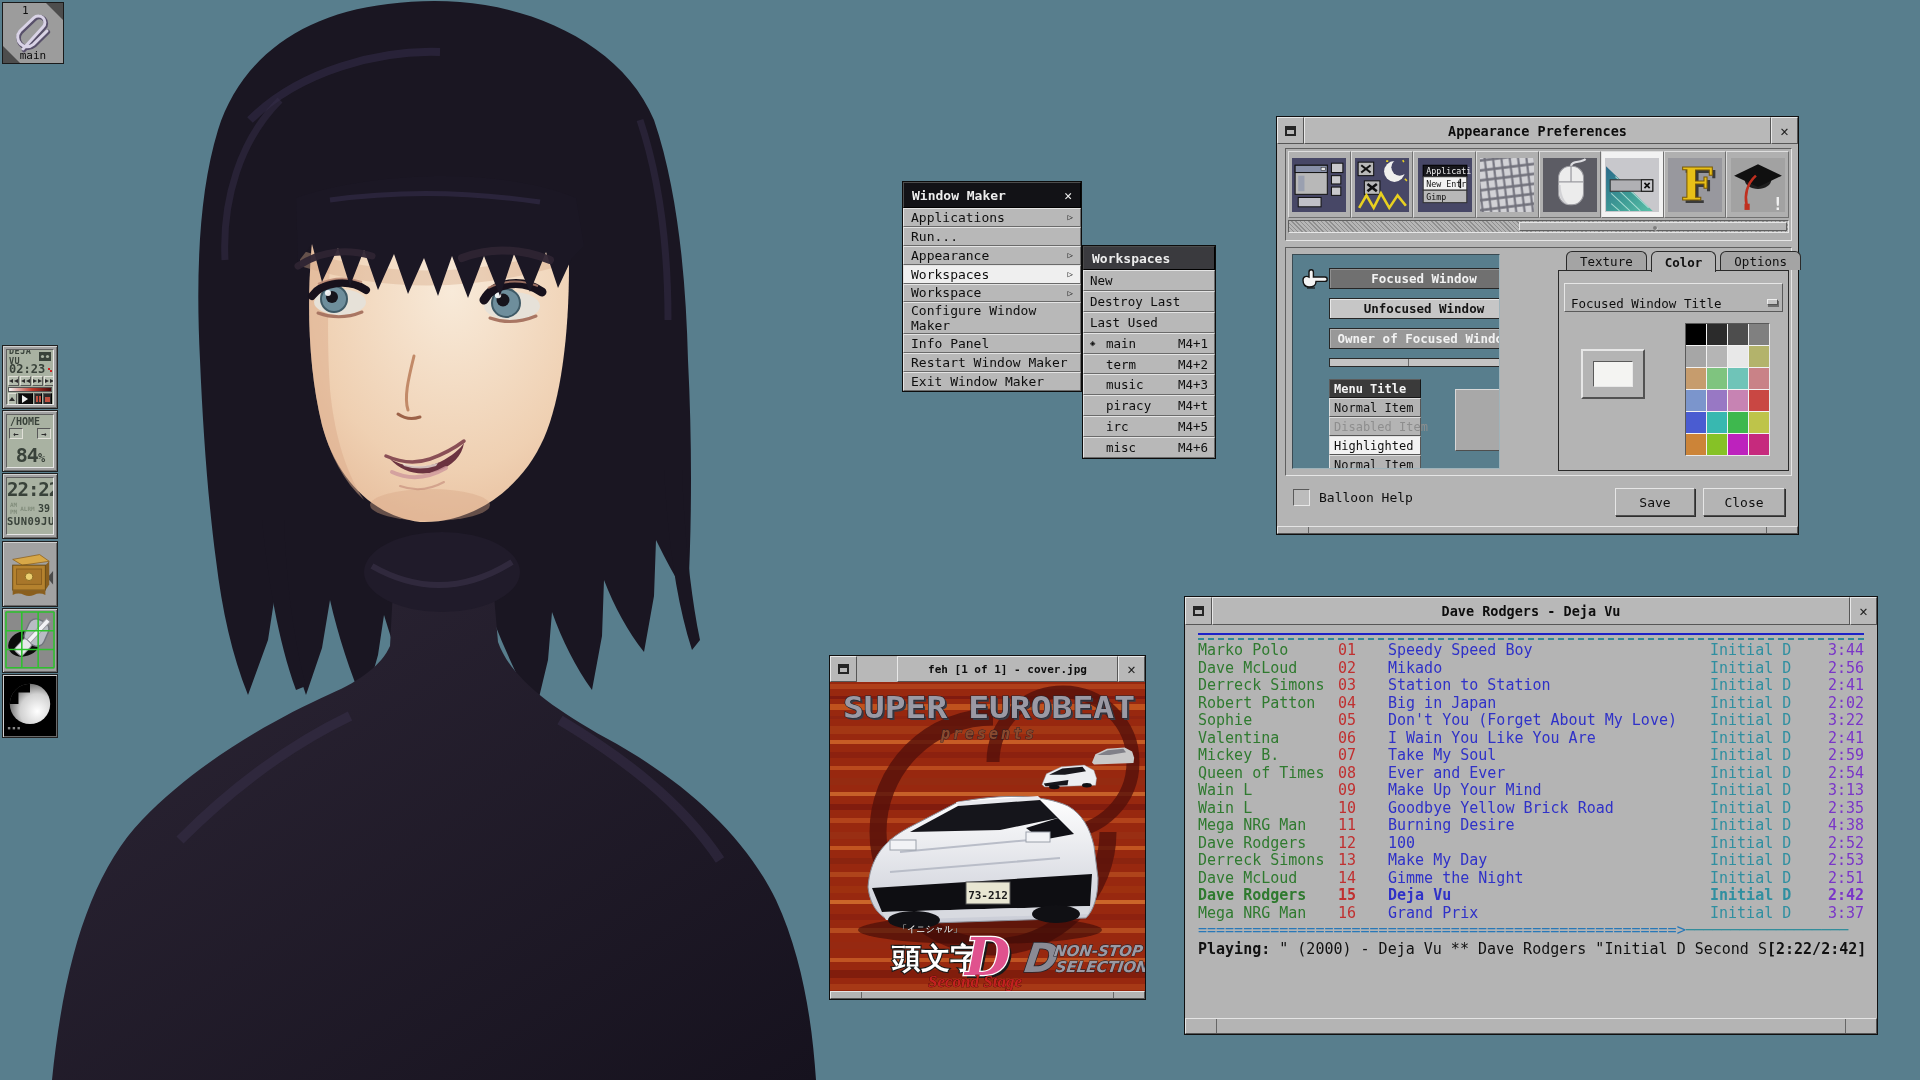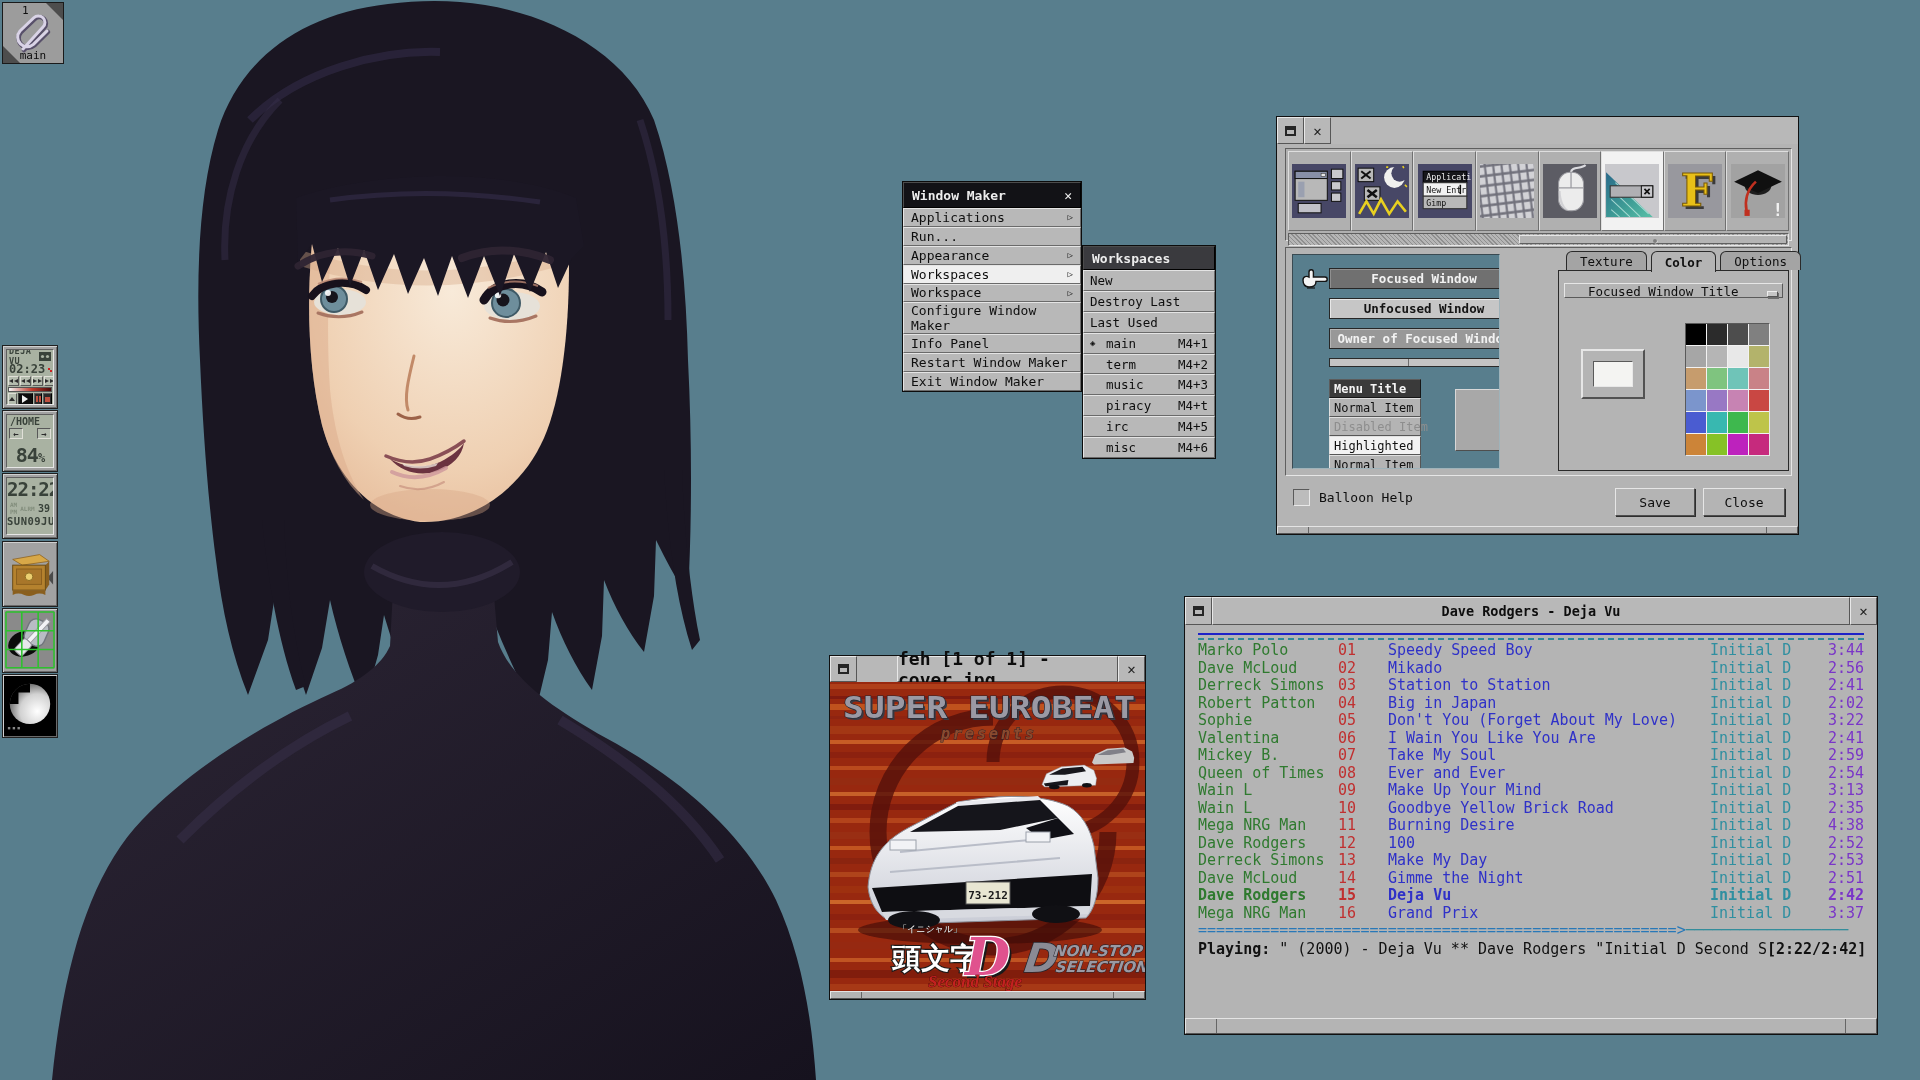--- a/index.html
+++ b/index.html
@@ -91,21 +91,21 @@
   .mi-arrow { margin-left:auto; font-size:9px; color:#1c1c1c; }
   #ws-menu .menu-item { font-size:12.5px; padding:0 6px; }
   .mi-marker { width:0; overflow:hidden; font-size:9px; }
   .menu-item.ws .mi-marker { width:16px; }
   .mi-short { margin-left:auto; color:#101010; }
 
   
   #wprefs { left:1276px; top:116px; width:523px; height:419px; }
   .icon-frame { position:absolute; left:8px; top:31px; width:507px; height:93px; padding:2px;
                 border:1px solid; border-color:#5f5f5f #e6e6e6 #e6e6e6 #5f5f5f; background:#b0b0b0; }
-  .icon-row { display:flex; height:80px; }
+  .icon-row { display:flex; height:67px; }
   .icon-cell { flex:1; display:flex; align-items:center; justify-content:center; background:#b0b0b0;
                border:1px solid; border-color:#dedede #707070 #707070 #dedede; }
   .icon-cell.sel { background:#f2f2f2; }
   .icon-cell svg { width:54px; height:54px; }
   .icon-scroll { position:relative; height:13px; margin-top:2px;
                  border:1px solid; border-color:#5f5f5f #e6e6e6 #e6e6e6 #5f5f5f;
                  background-image:repeating-linear-gradient(45deg,#8f8f8f 0 1px,#b6b6b6 1px 3px); }
   .icon-knob { position:absolute; left:46%; right:1px; top:1px; bottom:1px; background:#b4b4b4;
                border:1px solid; border-color:#e6e6e6 #5f5f5f #5f5f5f #e6e6e6; }
   .icon-knob::after { content:""; position:absolute; left:50%; top:3px; width:4px; height:4px; border-radius:50%;
@@ -129,42 +129,42 @@
   .pv-mrow.h { background:#f2f2f2; }
   .pv-iconsq { position:absolute; left:162px; top:134px; width:62px; height:62px; background:#a8a8a8;
                border:1px solid; border-color:#d8d8d8 #4e4e4e #4e4e4e #d8d8d8; }
   .hand { position:absolute; left:8px; top:12px; }
   .tabs { position:absolute; left:280px; top:3px; display:flex; gap:4px; }
   .tab { height:19px; padding:0 13px; display:flex; align-items:center; font-size:12.5px; color:#101010;
          background:#a4a4a4; border:1px solid #2a2a2a; border-bottom:none; border-radius:6px 6px 0 0; }
   .tab.active { background:#b4b4b4; font-weight:bold; position:relative; z-index:2; height:21px; }
   .right-panel { position:absolute; left:272px; top:22px; width:231px; height:201px; background:#b4b4b4;
                  border:1px solid #2a2a2a; }
-  .dropdown { position:absolute; left:5px; top:12px; width:219px; height:15px; display:flex; align-items:flex-start;
+  .dropdown { position:absolute; left:5px; top:12px; width:219px; height:29px; display:flex; align-items:flex-end;
               background:#b4b4b4; border:1px solid; border-color:#e6e6e6 #5a5a5a #5a5a5a #e6e6e6;
-              font-size:12.5px; padding-left:23px; color:#0e0e0e; }
+              font-size:12.5px; padding-left:6px; color:#0e0e0e; }
   .dd-btn { margin-left:auto; width:20px; height:19px; display:flex; align-items:center; justify-content:center; }
   .dd-glyph { width:11px; height:6px; background:#c6c6c6; border:1px solid; border-color:#eee #555 #555 #eee; box-shadow:1px 2px 0 #6e6e6e; }
   .colorwell { position:absolute; left:22px; top:78px; width:64px; height:50px; background:#b4b4b4;
                border:2px solid; border-color:#e6e6e6 #525252 #525252 #e6e6e6; display:flex; align-items:center; justify-content:center; }
   .colorwell .swatch { width:40px; height:26px; background:#f4f4f2; border:1px solid; border-color:#5a5a5a #e8e8e8 #e8e8e8 #5a5a5a; }
   .palette { position:absolute; left:126px; top:52px; display:grid; grid-template-columns:repeat(4,20px);
              grid-auto-rows:21px; gap:1px; background:#f2f2f2; border:1px solid; border-color:#5a5a5a #e8e8e8 #e8e8e8 #5a5a5a; }
   .pal-cell { width:20px; height:21px; }
   .checkbox { position:absolute; left:16px; top:372px; width:17px; height:17px; background:#bcbcbc;
               border:1px solid; border-color:#5a5a5a #e8e8e8 #e8e8e8 #5a5a5a; }
   .cb-label { position:absolute; left:42px; top:372px; height:17px; line-height:17px; font-size:13px; color:#0e0e0e; }
   .wbtn { position:absolute; top:371px; height:28px; display:flex; align-items:center; justify-content:center;
           font-size:13px; color:#0e0e0e; background:#b4b4b4; border:1px solid; border-color:#e6e6e6 #4e4e4e #4e4e4e #e6e6e6;
           box-shadow:1px 1px 0 #2e2e2e; }
   #btn-save { left:338px; width:80px; } #btn-close { left:426px; width:82px; }
 
   
   #feh { left:829px; top:655px; width:317px; height:345px; }
-  #feh .titlebar { height:26px; } #feh .tb-title { font-size:18px;margin-left:40px; }
+  #feh .titlebar { height:26px; } #feh .tb-title { font-size:11px;margin-left:40px; }
   #cover { position:absolute; left:0; top:26px; width:315px; height:311px; display:block; }
 
   
   #player { left:1184px; top:596px; width:694px; height:439px; }
   #player .titlebar { height:28px; }
   .pl-content { position:absolute; left:1px; top:28px; right:1px; bottom:16px; background:#b4b4b4;
                 padding:5px 12px 0 12px; font-size:15px; overflow:hidden; }
   .pl-head { display:flex; height:21px; align-items:center; font-weight:bold; color:#1f22c8; }
   .pl-head .sp { flex:1; }
   .pl-line1 { border-top:2px solid #1f22c8; margin-top:3px; }
@@ -510,20 +510,21 @@
       </div>
 
   </div>
 </div>
 
 <div id="wprefs" class="window">
   <div class="titlebar">
     <span class="tb-btn">
         <span class="mini-glyph"></span>
       </span>
+    <span class="tb-title">Appearance Preferences</span>
     <span class="tb-btn">✕</span>
   </div>
 
   <div class="icon-frame">
     <div class="icon-row">
       <span class="icon-cell">
         <svg viewBox="0 0 52 52">
             <rect width="52" height="52" fill="#474766"></rect>
           <rect x="3" y="7" width="31" height="28" fill="#b8b8b8" stroke="#141414"></rect>
           <rect x="3" y="7" width="31" height="7" fill="#8890a8" stroke="#141414"></rect>

